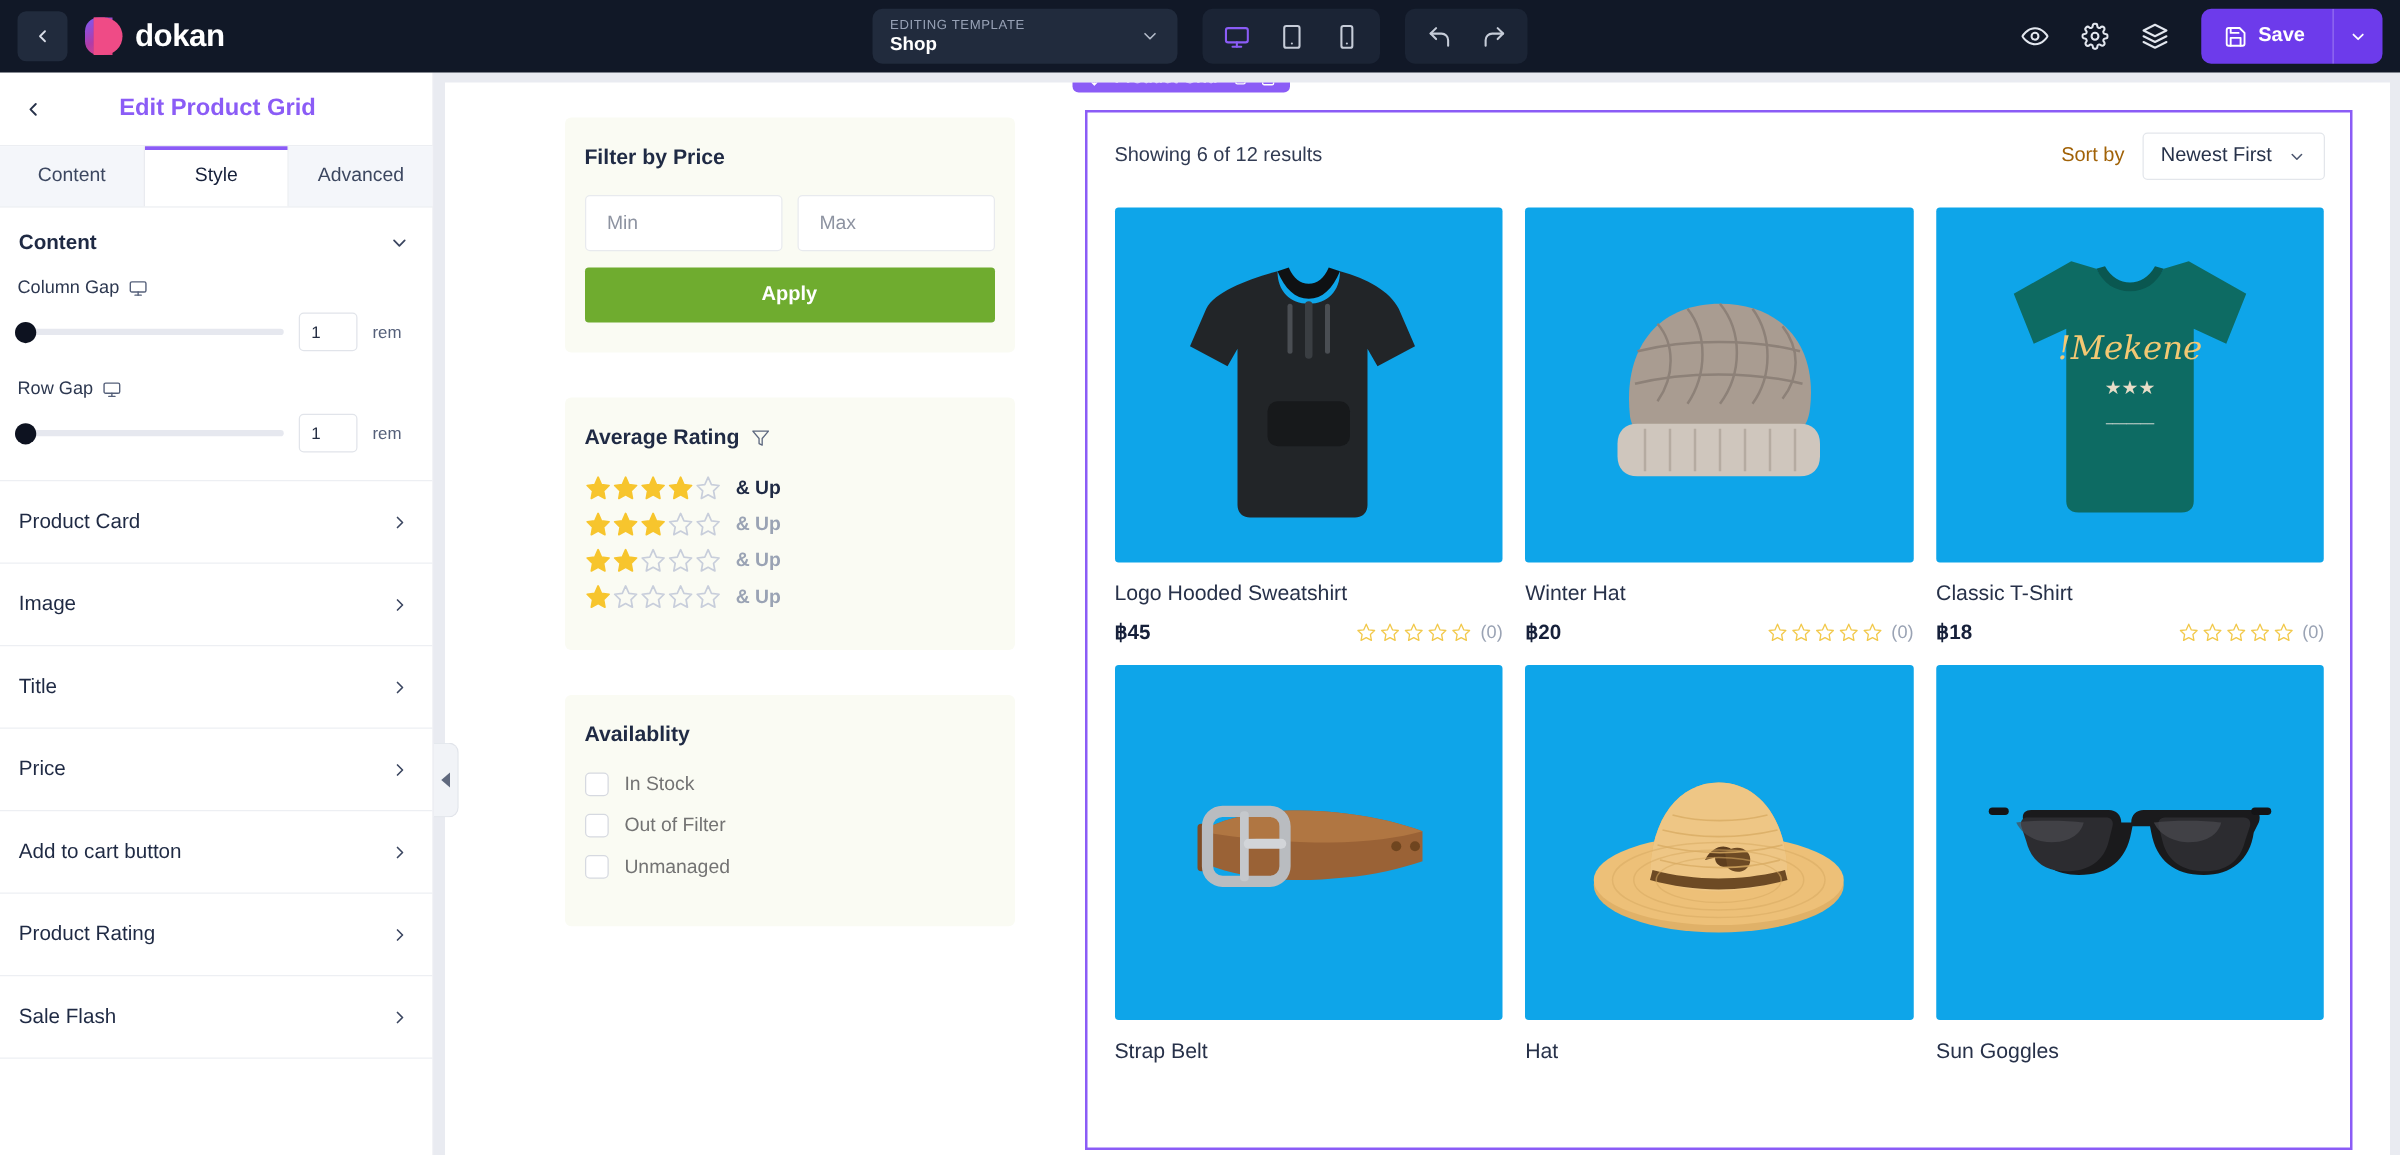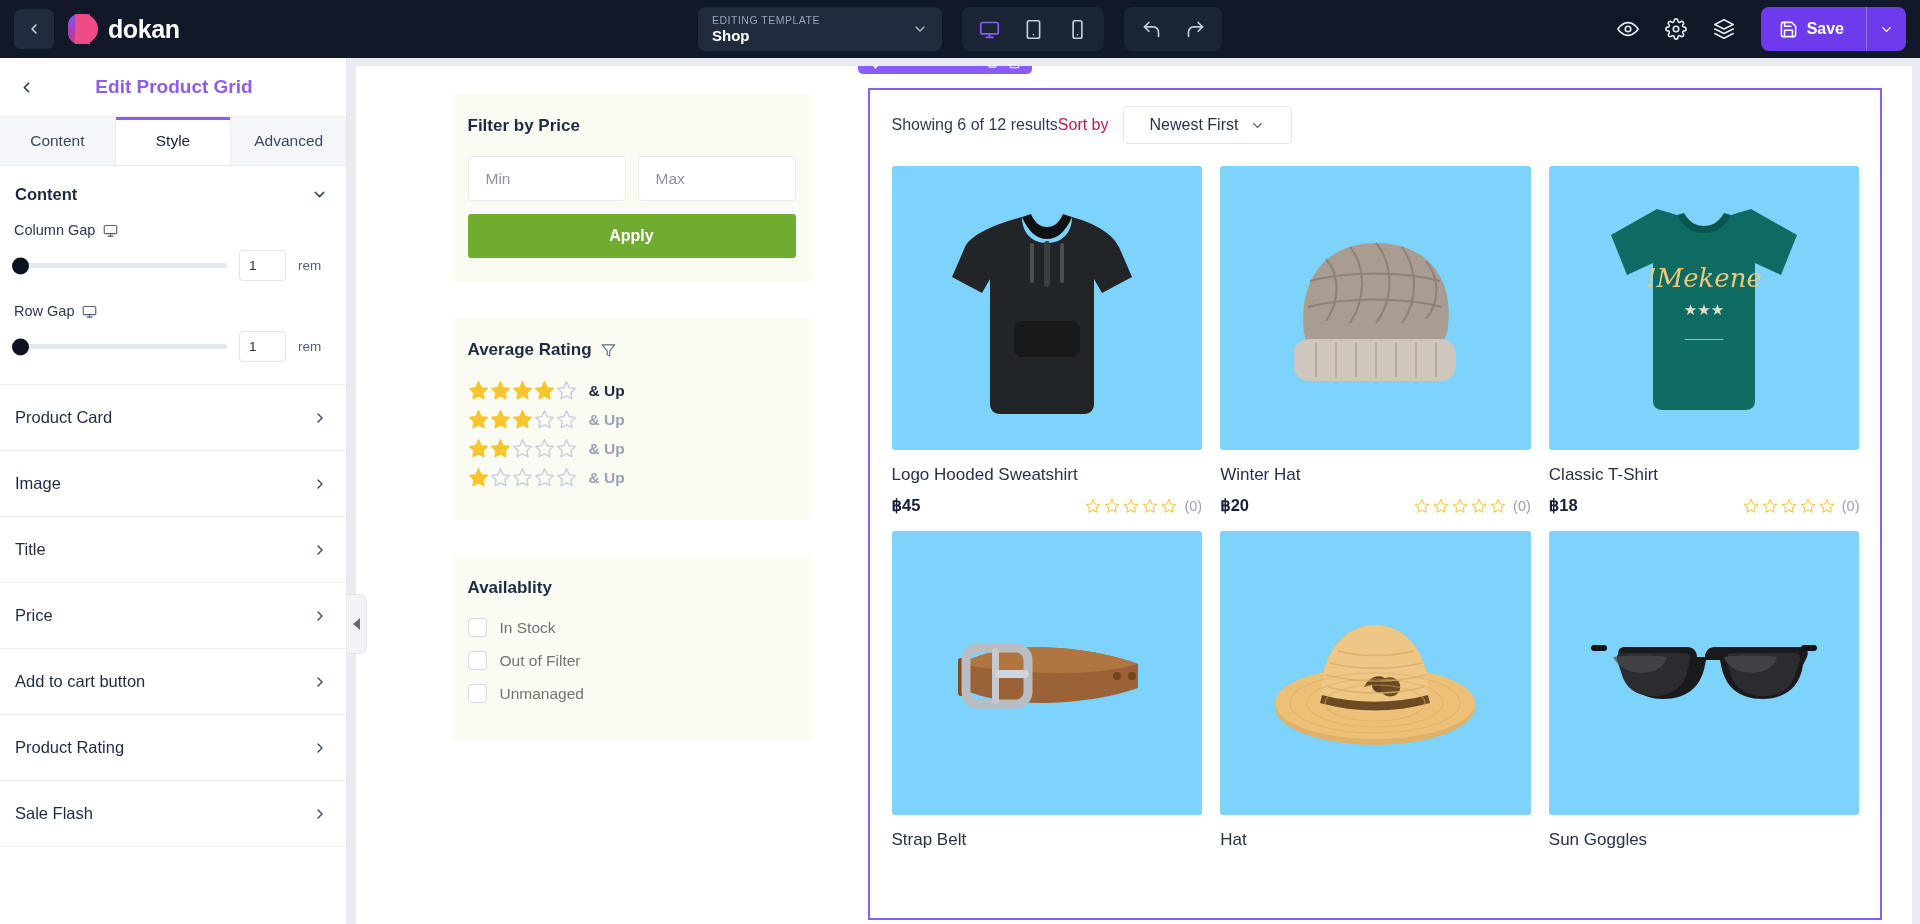--- a/index.html
+++ b/index.html
@@ -217,35 +217,35 @@
     height: 26px; background: #8b5cf6; border-radius: 5px;
     display: flex; align-items: center; gap: 9px; padding: 0 10px;
     color: #ffffff; font-size: 13.5px; font-weight: 600; z-index: 6;
   }
   .widget-badge svg { stroke: #ffffff; }
   .widget-badge .wb-btn { display: flex; align-items: center; cursor: pointer; }
   .widget-box {
     border: 2px solid #8b5cf6; border-top: 2px solid #8b5cf6;
     height: calc(100% - 4px); padding: 16px 20px 0 22px; position: relative; background: #fff;
   }
-  .grid-head { display: flex; align-items: center; margin-bottom: 22px; }
+  .grid-head { display: flex; align-items: center; justify-content: space-between; margin-bottom: 22px; }
   .showing { font-size: 16px; color: #313b53; }
   .sort-wrap { display: flex; align-items: center; gap: 14px; }
-  .sort-lbl { font-size: 16px; color: #be185d; }
+  .sort-lbl { font-size: 16px; color: #a16207; }
   .sort-sel {
     height: 38px; border: 1px solid #e3e6eb; border-radius: 4px; background: #fff;
-    display: flex; align-items: center; gap: 12px; padding: 0 26px; cursor: pointer;
+    display: flex; align-items: center; gap: 12px; padding: 0 14px; cursor: pointer;
     font-size: 16px; color: #27324a;
   }
   .sort-sel svg { stroke: #4c566e; }
 
   .pgrid { display: grid; grid-template-columns: repeat(3,1fr); column-gap: 18px; row-gap: 16px; }
   .pcard { }
   .pimg {
-    height: 284px; background: #7dd3fc; border-radius: 3px;
+    height: 284px; background: #0ea5e9; border-radius: 3px;
     display: flex; align-items: center; justify-content: center; overflow: hidden;
   }
   .pname { font-size: 17px; color: #273149; margin: 15px 0 11px; }
   .prow { display: flex; align-items: center; justify-content: space-between; }
   .pprice { font-size: 16.5px; font-weight: 700; color: #16203a; }
   .prate { display: flex; align-items: center; gap: 3px; }
   .prate .star { width: 16px; height: 16px; }
   .pcount { font-size: 14.5px; color: #9aa3b4; margin-left: 4px; }
 </style>
 </head>

